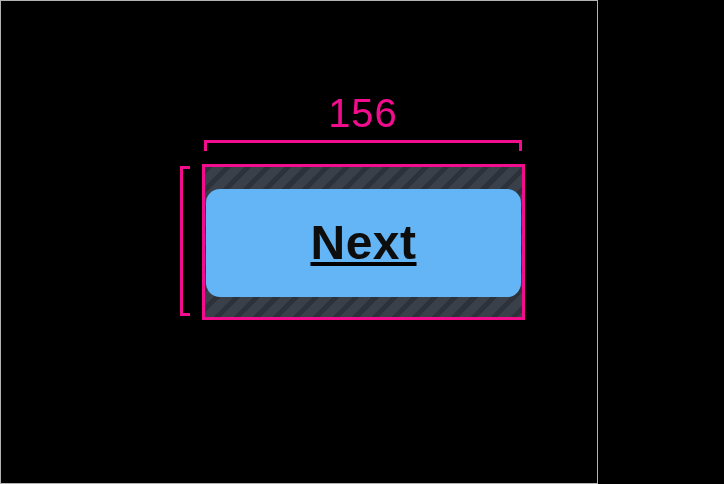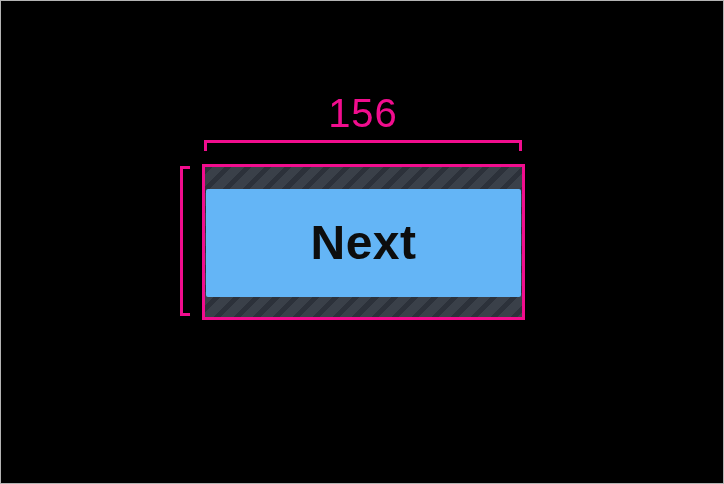--- a/index.html
+++ b/index.html
@@ -3,21 +3,21 @@
 <meta charset="utf-8">
 <style>
   html, body {
     margin: 0;
     padding: 0;
     background: #000;
     font-family: "Liberation Sans", sans-serif;
   }
   .stage {
     position: relative;
-    width: 724px;
+    width: 598px;
     height: 484px;
     box-sizing: border-box;
     background: var(--canvas-background, #000);
     border: 1px solid var(--frame-border, #b3b3b3);
     overflow: hidden;
     padding-left: 20px;
   }
 
   
   .dim-label {
@@ -79,28 +79,29 @@
       var(--hatch-base, #3a4049) 5px,
       var(--hatch-base, #3a4049) 14px
     );
   }
   .next-button {
     position: absolute;
     left: 1px;
     right: 1px;
     top: 22px;
     bottom: 20px;
-    border-radius: 2px;
+    border-radius: 14px;
     background: var(--button-fill, #64b5f6);
     border: none;
     display: flex;
     align-items: center;
     justify-content: center;
     cursor: pointer;
     padding: 0;
+    text-decoration: underline;
   }
   .next-button-label {
     color: var(--button-text, #0d0d0d);
     font-family: "Liberation Sans", sans-serif;
     font-size: 48px;
     font-weight: 700;
     letter-spacing: 0.5px;
     line-height: 1;
     user-select: none;
   }

